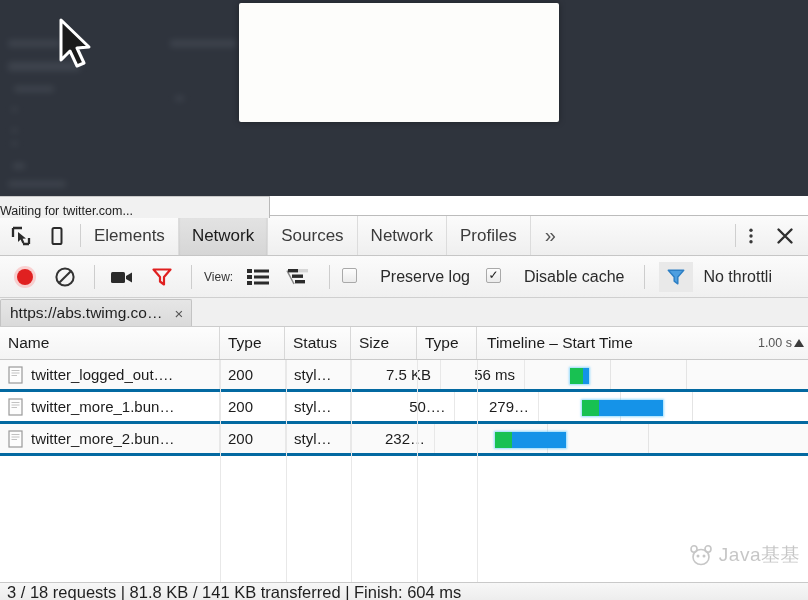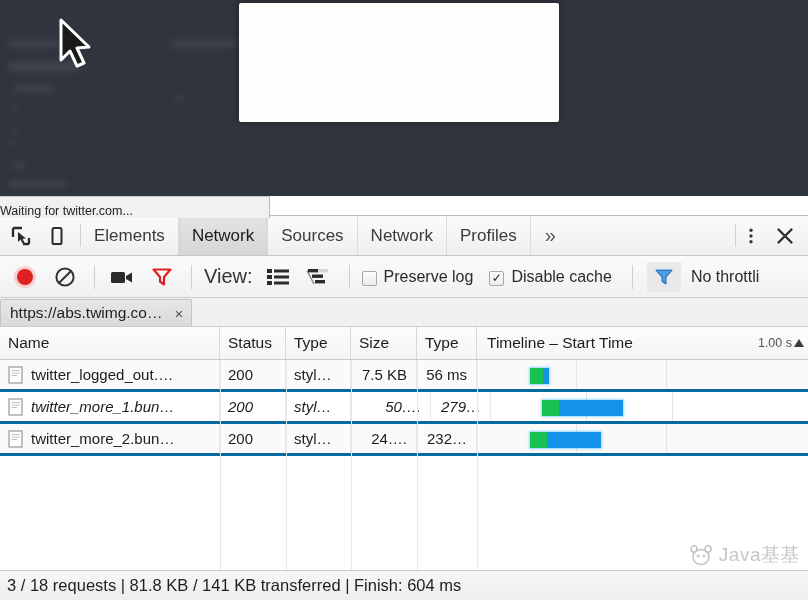--- a/index.html
+++ b/index.html
@@ -162,36 +162,36 @@
     cursor: pointer;
     flex: none;
   }
   .tbsep {
     width: 1px; height: 24px;
     background: #cdcdcd;
     margin: 0 12px 0 4px;
     flex: none;
   }
   .viewlabel {
-    font-size: 20px;
+    font-size: 12px;
     color: #333;
     margin-right: 12px;
     flex: none;
   }
   .viewicon {
     width: 26px; height: 24px;
     display: flex; align-items: center; justify-content: center;
     margin-right: 14px;
     cursor: pointer;
     flex: none;
   }
   .chk-wrap {
     display: flex;
-    align-items: flex-end;
-    gap: 7px;
+    align-items: flex-start;
+    gap: 23px;
     margin-right: 16px;
     font-size: 16px;
     color: #2b2b2b;
     cursor: pointer;
     flex: none;
   }
   .chk {
     width: 15px; height: 15px;
     border: 1px solid #a9a9a9;
     border-radius: 2px;
@@ -294,32 +294,32 @@
     border-bottom: 8px solid #3c3c3c;
   }
   .tbody { flex: 1; overflow: hidden; position: relative; }
   .tr {
     display: flex;
     height: 32px;
     border-bottom: 3px solid #0369a1;
     align-items: stretch;
   }
   .tr.odd { background: #fafafa; }
-  .tr.even { background: #ffffff; font-style: italic; }
+  .tr.even { background: #ffffff; }
   .td {
     display: flex;
     align-items: center;
     font-size: 15px;
     color: #1c1c1c;
     padding: 0 6px 0 8px;
     border-right: 1px solid #e8e8e8;
     overflow: hidden;
     white-space: nowrap;
   }
-  .td.right { justify-content: flex-end; padding-right: 9px; }
+  .td.right { justify-content: flex-end; padding-right: 9px; margin-left: 24px; }
   .td.name { gap: 8px; }
   .td.wf {
     flex: 1;
     border-right: none;
     position: relative;
     padding: 0;
   }
   .file-ico {
     width: 15px; height: 18px;
     flex: none;
@@ -342,25 +342,24 @@
   .empty-area { flex: 1; background: #fff; }
   .empty-cols {
     position: absolute;
     top: 0; bottom: 0;
     width: 1px;
     background: #e8e8e8;
   }
 
   
   .statusbar {
-    height: 30px;
+    height: 18px;
     background: linear-gradient(#f7f7f7, #ededed);
     border-top: 1px solid #c9c9c9;
     display: flex;
-    align-items: center;
     padding-left: 7px;
     font-size: 16.5px;
     color: #1f1f1f;
     flex: none;
     white-space: nowrap;
   }
 
   
   .watermark {
     position: absolute;
@@ -538,25 +537,25 @@
         <span class="x">×</span>
       </div>
     </div>
 
     <div class="table-wrap">
 
       <div class="thead">
         <div class="th" style="width:220px">
           <span>Name</span>
         </div>
+        <div class="th" style="width:65px">
+          <span>Type</span>
+        </div>
         <div class="th" style="width:66px">
           <span>Status</span>
-        </div>
-        <div class="th" style="width:65px">
-          <span>Type</span>
         </div>
         <div class="th" style="width:66px">
           <span>Size</span>
         </div>
         <div class="th" style="width:60px">
           <span>Type</span>
         </div>
         <div class="th timeline">
           <span>Timeline – Start Time</span>
           <span class="tl-scale">
@@ -615,21 +614,20 @@
         <div class="tr odd">
           <div class="td name" style="width:220px">
             <svg class="file-ico" viewBox="0 0 15 18">
               <rect x="1" y="1" width="13" height="16" fill="#fdfdfd" stroke="#9a9a9a" stroke-width="1.2"></rect>
               <path d="M3.5 4.5 H11.5 M3.5 7 H11.5 M3.5 9.5 H9" stroke="#c2c2c2" stroke-width="1"></path>
             </svg>
             <span>twitter_more_2.bun…</span>
           </div>
           <div class="td" style="width:66px">200</div>
           <div class="td" style="width:65px">styl…</div>
-          <div class="td right" style="width:66px">24….</div>
           <div class="td right" style="width:60px">232…</div>
           <div class="td wf">
             <div class="wf-grid" style="left:30%"></div>
             <div class="wf-grid" style="left:57%"></div>
             <div class="bar" style="left:16%">
               <div class="green" style="width:17px"></div>
               <div class="blue" style="width:54px"></div>
             </div>
           </div>
         </div>

